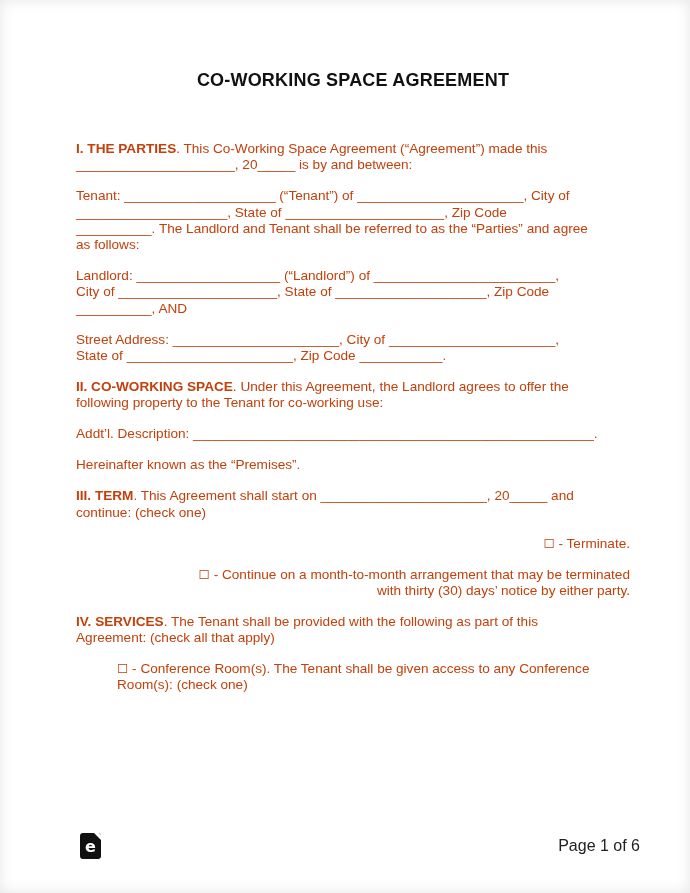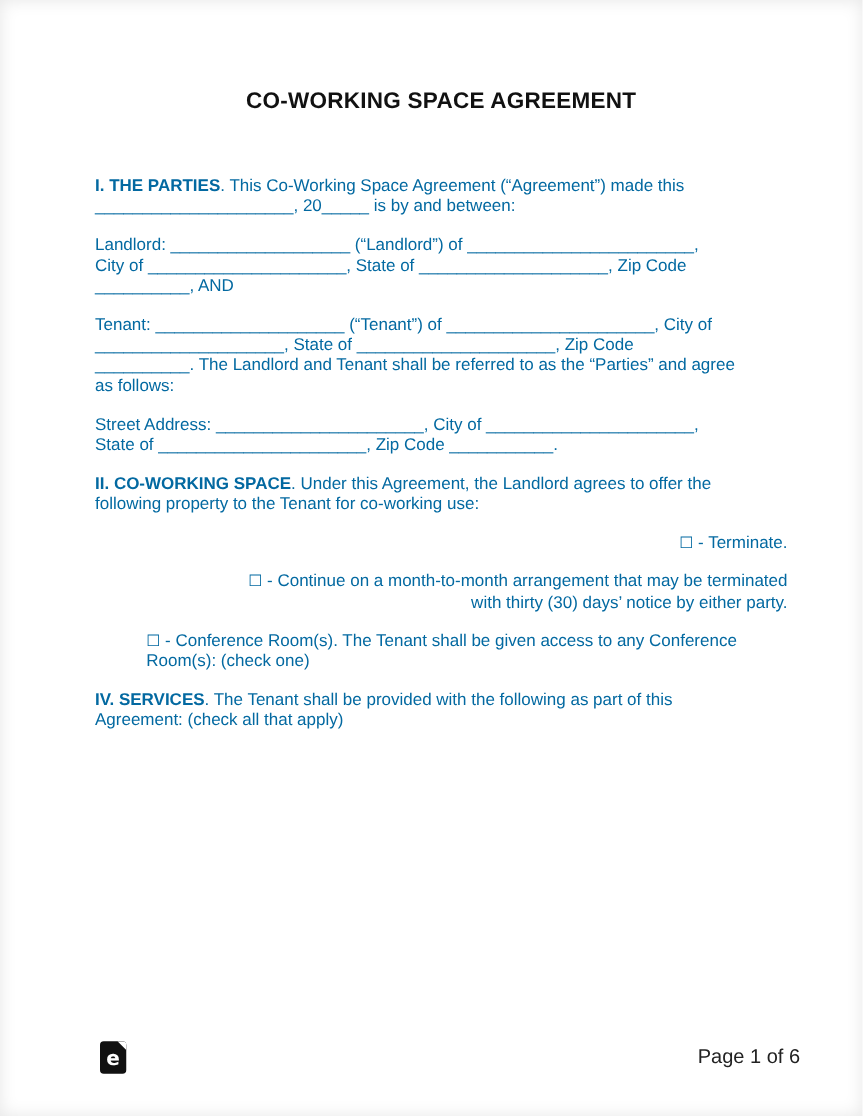--- a/index.html
+++ b/index.html
@@ -27,21 +27,21 @@
     font-size: 18px;
     letter-spacing: 0.2px;
     color: #111;
     line-height: 21px;
   }
   .para {
     font-size: 13.6px;
     line-height: 16.3px;
     margin: 0 0 14.7px 0;
     white-space: pre;
-    color: #0369a1;
+    color: #c2410c;
   }
   .para b { font-weight: bold; }
   .indent1 { padding-left: 41px; }
   .indent2 { padding-left: 79px; text-align: right; }
   .cbx {
     font-family: "DejaVu Sans", sans-serif;
     font-size: 12.6px;
   }
   .footer {
     position: absolute;
@@ -85,50 +85,54 @@
 <body>
 
 <div class="page">
   <div class="content">
 
     <div class="doc-title">CO-WORKING SPACE AGREEMENT</div>
 
     <p class="para"><b>I. THE PARTIES</b><span>. This Co-Working Space Agreement (“Agreement”) made this
 _____________________, 20_____ is by and between:</span></p>
 
-    <p class="para"><span>Landlord: ___________________ (“Landlord”) of ________________________,
-City of _____________________, State of ____________________, Zip Code
-__________, AND</span></p>
-
     <p class="para"><span>Tenant: ____________________ (“Tenant”) of ______________________, City of
 ____________________, State of _____________________, Zip Code
 __________. The Landlord and Tenant shall be referred to as the “Parties” and agree
 as follows:</span></p>
+
+    <p class="para"><span>Landlord: ___________________ (“Landlord”) of ________________________,
+City of _____________________, State of ____________________, Zip Code
+__________, AND</span></p>
 
     <p class="para"><span>Street Address: ______________________, City of ______________________,
 State of ______________________, Zip Code ___________.</span></p>
 
     <p class="para"><b>II. CO-WORKING SPACE</b><span>. Under this Agreement, the Landlord agrees to offer the
 following property to the Tenant for co-working use:</span></p>
 
+    <p class="para"><span>Addt’l. Description: _____________________________________________________.</span></p>
 
+    <p class="para"><span>Hereinafter known as the “Premises”.</span></p>
 
+    <p class="para"><b>III. TERM</b><span>. This Agreement shall start on ______________________, 20_____ and
+continue: (check one)</span></p>
 
 
 
     <p class="para indent2"><span class="cbx">☐</span><span> - Terminate.</span></p>
 
     <p class="para indent2"><span class="cbx">☐</span><span> - Continue on a month-to-month arrangement that may be terminated
 with thirty (30) days’ notice by either party.</span></p>
 
+    <p class="para"><b>IV. SERVICES</b><span>. The Tenant shall be provided with the following as part of this
+Agreement: (check all that apply)</span></p>
+
     <p class="para indent1"><span class="cbx">☐</span><span> - Conference Room(s). The Tenant shall be given access to any Conference
 Room(s): (check one)</span></p>
-
-    <p class="para"><b>IV. SERVICES</b><span>. The Tenant shall be provided with the following as part of this
-Agreement: (check all that apply)</span></p>
 
   </div>
 
   <div class="footer">
     <div class="logo">
       <span class="logo-letter">e</span>
     </div>
     <span class="page-label">Page 1 of 6</span>
   </div>
 </div>

